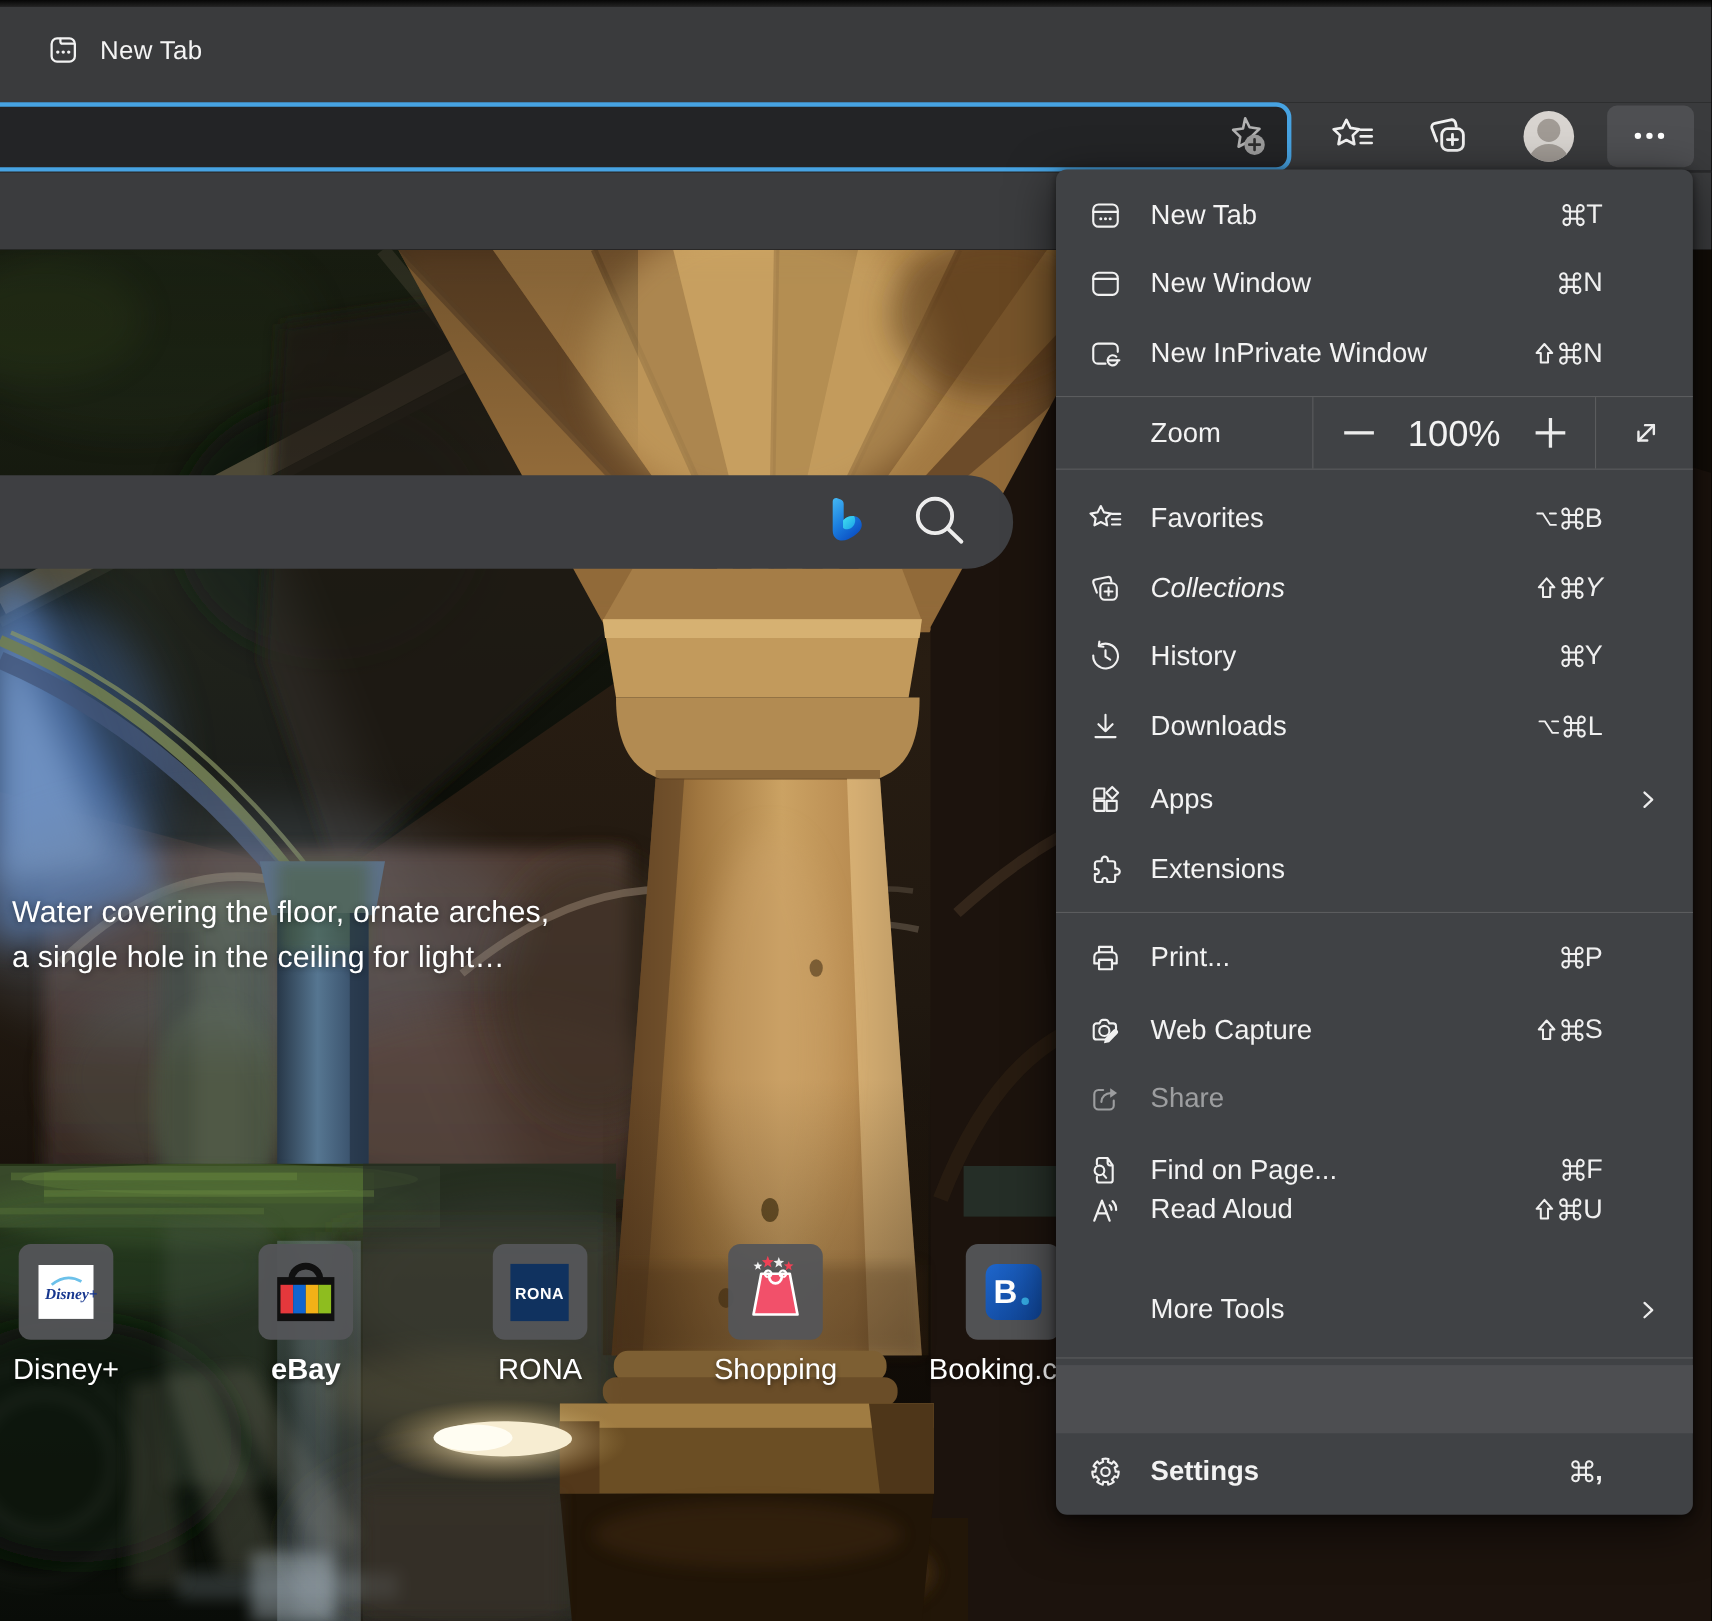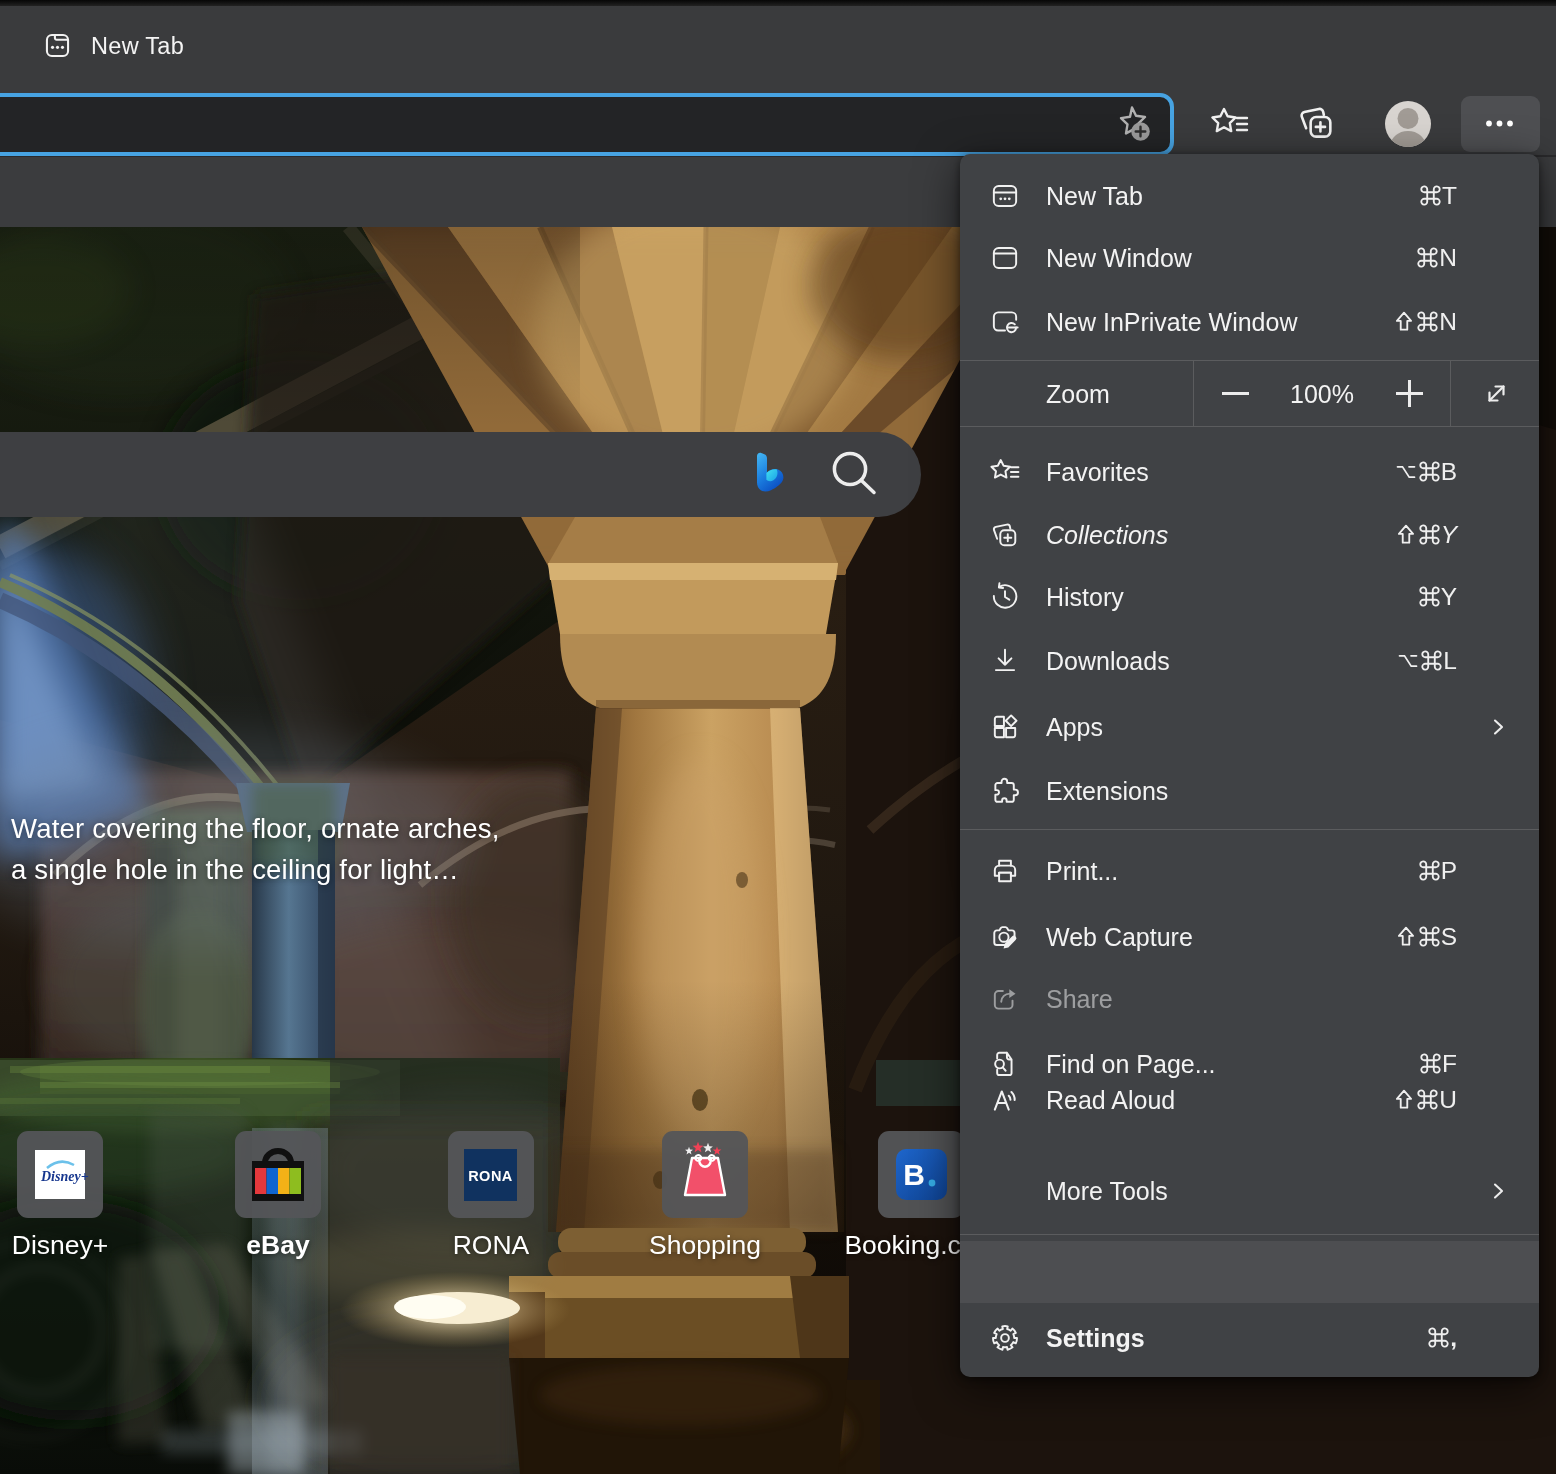--- a/index.html
+++ b/index.html
@@ -419,21 +419,21 @@
     <span class="msc"><svg width="24" height="24" viewBox="1 1 22 22" fill="none" stroke="#efefef" stroke-width="1.7" stroke-linejoin="round">
           <path d="M12 3.5l6.5 7.5h-3.5v8h-6v-8H5.5z"></path>
         </svg><svg width="23" height="23" viewBox="1.5 1.5 21 21" fill="none" stroke="#efefef" stroke-width="1.7">
           <path d="M9 9h6v6H9z M9 9H6.7A2.7 2.7 0 1 1 9 6.3V9 M15 9h2.3A2.7 2.7 0 1 0 15 6.3V9 M9 15H6.7A2.7 2.7 0 1 0 9 17.7V15 M15 15h2.3a2.7 2.7 0 1 1-2.3 2.7V15"></path>
         </svg>N</span>
   </div>
 
   <div class="mrow" style="top:207px; height:65px;">
     <span class="mtxt">Zoom</span>
     <div class="abs" style="left:262px; top:31px; width:27px; height:3px; background:#ececec;"></div>
-    <span class="abs" style="left:362px; top:50%; transform:translate(-50%,-50%); font-size:25px; color:#f3f3f3;">100%</span>
+    <span class="abs" style="left:362px; top:50%; transform:translate(-50%,-50%); font-size:33px; color:#f3f3f3;">100%</span>
     <div class="abs" style="left:436px; top:31px; width:27px; height:3px; background:#ececec;"></div>
     <div class="abs" style="left:448px; top:19px; width:3px; height:27px; background:#ececec;"></div>
     <svg class="abs" style="left:522px; top:18px;" width="29" height="29" viewBox="0 0 29 29" fill="none" stroke="#ececec" stroke-width="2.2" stroke-linecap="round" stroke-linejoin="round">
       <line x1="7.5" y1="21.5" x2="21.5" y2="7.5"></line>
         <path d="M13.5 7.5 H21.5 V15.5"></path>
         <path d="M15.5 21.5 H7.5 V13.5"></path>
     </svg>
   </div>
 
   <div class="mrow" style="top:286px;">

